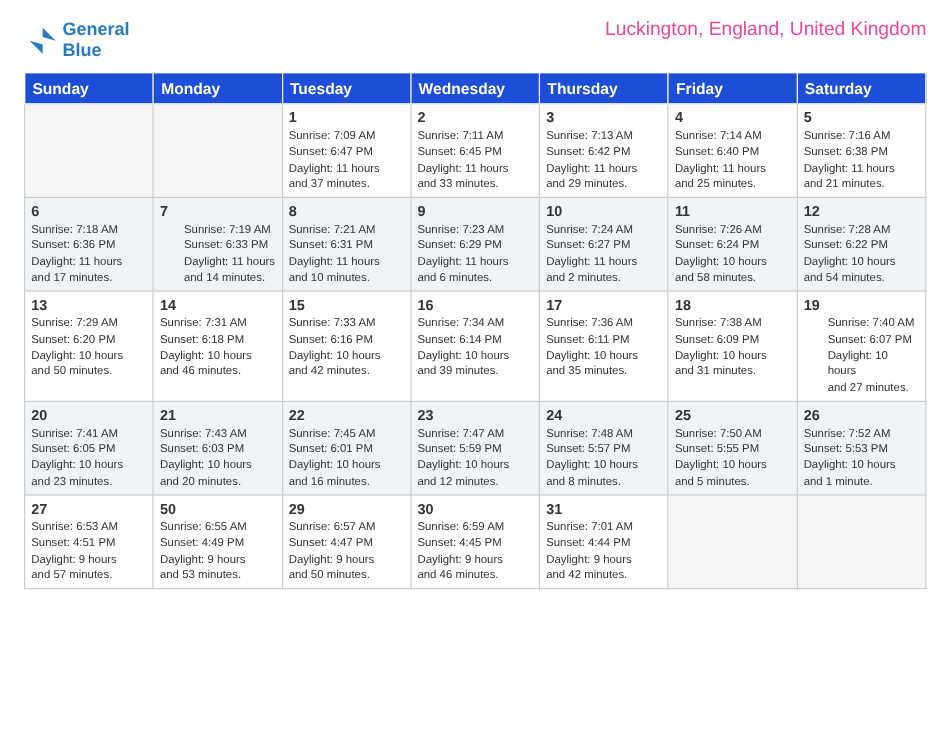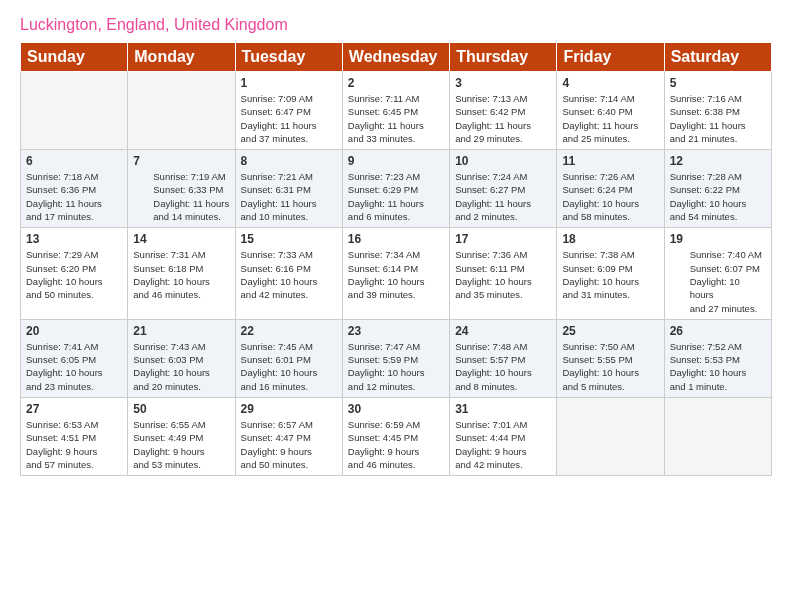--- a/index.html
+++ b/index.html
@@ -50,23 +50,23 @@
     .location {
       font-size: 16px;
       color: #ec4899;
     }
     table {
       width: 100%;
       border-collapse: collapse;
       table-layout: fixed;
     }
     th {
-      background-color: #c2410c;
+      background-color: #1d4ed8;
       color: #fff;
-      font-size: 16px;
+      font-size: 13px;
       font-weight: bold;
       padding: 5px 6px;
       text-align: left;
       border: 1px solid #fff;
     }
     td {
       border: 1px solid #ccc;
       vertical-align: top;
       padding: 4px 5px;
       font-size: 10px;
@@ -93,20 +93,29 @@
     }
     tr:nth-child(even) td:not(.empty) {
       background: #f0f4f8;
     }
   </style>
 </head>
 <body>
 
 <div class="page">
   <div class="header">
+    <div class="logo">
+      <svg class="logo-icon" viewBox="0 0 36 36">
+        <polygon points="20,4 34,18 20,14 20,32 6,18 20,22" fill="#2a7abf"></polygon>
+      </svg>
+      <div class="logo-text">
+        <div><span>General</span></div>
+        <div><span>Blue</span></div>
+      </div>
+    </div>
     <div class="title-block">
       <div class="location">Luckington, England, United Kingdom</div>
     </div>
   </div>
 
   <table>
     <thead>
       <tr>
         <th>Sunday</th>
         <th>Monday</th>

